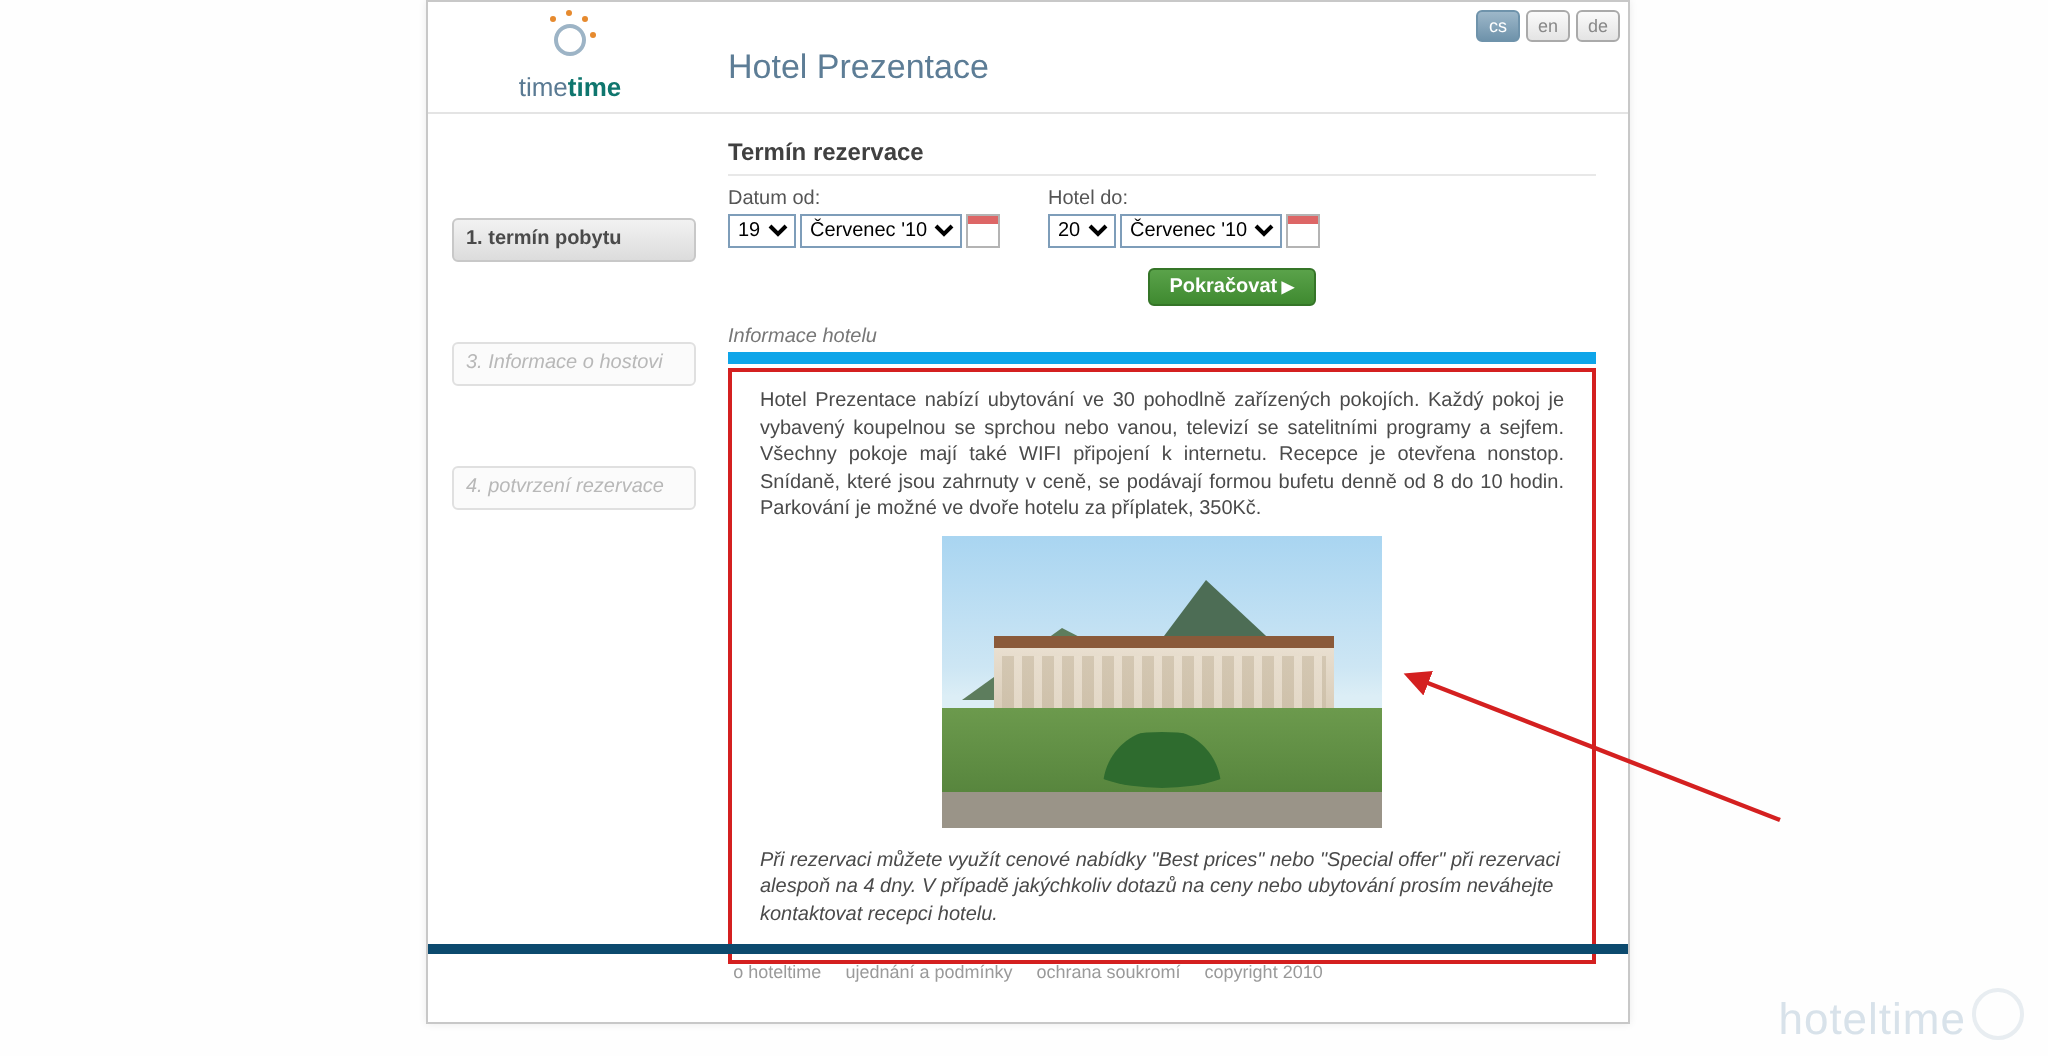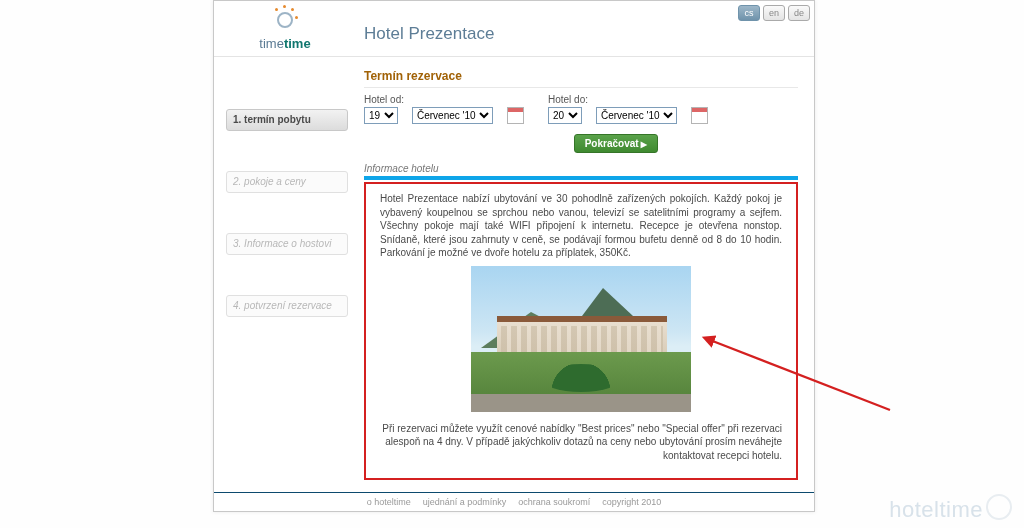--- a/index.html
+++ b/index.html
@@ -130,42 +130,42 @@
     font-weight: bold;
     border-color: #c8c8c8;
   }
 
   
   .main {
     flex: 1;
     margin-left: 16px;
   }
   .section-title {
-    color: #a16207;
+    color: #404040;
     font-weight: bold;
     font-size: 12px;
     border-bottom: 1px solid #e8e8e8;
     padding-bottom: 4px;
     margin-bottom: 6px;
   }
 
   .date-row {
     display: flex;
     gap: 24px;
   }
   .date-col { }
   .date-col label {
     font-size: 10px;
     color: #555;
     display: block;
     margin-bottom: 2px;
   }
   .date-col .ctrls {
     display: flex;
-    gap: 14px;
+    gap: 2px;
     align-items: center;
   }
   select {
     font-size: 10px;
     height: 17px;
     border: 1px solid #7e9db9;
     background: #fff;
   }
   .cal-icon {
     width: 15px;
@@ -205,21 +205,21 @@
     content: " \25B6";
     font-size: 8px;
   }
 
   
   .info-title {
     color: #777;
     font-style: italic;
     font-size: 10px;
     margin-top: 10px;
-    border-bottom: 4px solid #0ea5e9;
+    border-bottom: 6px solid #0ea5e9;
     padding-bottom: 2px;
   }
   .info-box {
     border: 2px solid #d42020;
     margin-top: 2px;
     padding: 8px 14px 10px 14px;
   }
   .info-box p {
     margin: 0 0 6px 0;
     font-size: 10px;
@@ -271,30 +271,30 @@
       repeating-linear-gradient(90deg,#c7b9a1 0 6px,#e9dfd0 6px 10px);
     opacity:.6;
   }
   .hotel-photo .bush {
     position:absolute; bottom:20px; left:70px;
     width:80px; height:28px;
     background: radial-gradient(circle at 50% 100%, #2e6b2e 0 60%, transparent 61%);
     border-radius:50%;
   }
 
-  .info-box p.center { text-align: right; }
+  .info-box p.center { text-align: left; font-style: italic; }
 
   
   .footer {
     position: absolute;
     left: 0;
     right: 0;
-    bottom: 0;
+    bottom: 16px;
     height: 18px;
-    border-top: 1px solid #0c4a6e;
+    border-top: 5px solid #0c4a6e;
     font-size: 9px;
     color: #9a9a9a;
     display: flex;
     align-items: center;
     justify-content: center;
     gap: 12px;
   }
   .footer a { color: #9a9a9a; text-decoration: none; }
 
   
@@ -351,32 +351,31 @@
         <span>time</span><b>time</b>
       </span>
     </div>
     <div class="title">Hotel Prezentace</div>
   </div>
 
   <div class="body">
 
     <div class="steps">
       <div class="step active">1. termín pobytu</div>
-      <div class="step">2. pokoje a ceny</div>
       <div class="step">3. Informace o hostovi</div>
       <div class="step">4. potvrzení rezervace</div>
     </div>
 
     <div class="main">
 
       <div class="section-title">Termín rezervace</div>
 
       <div class="date-row">
         <div class="date-col">
-          <label>Hotel od:</label>
+          <label>Datum od:</label>
           <div class="ctrls">
             <select><option>19</option></select>
             <select><option>Červenec '10</option></select>
             <span class="cal-icon"></span>
           </div>
         </div>
         <div class="date-col">
           <label>Hotel do:</label>
           <div class="ctrls">
             <select><option>20</option></select>

